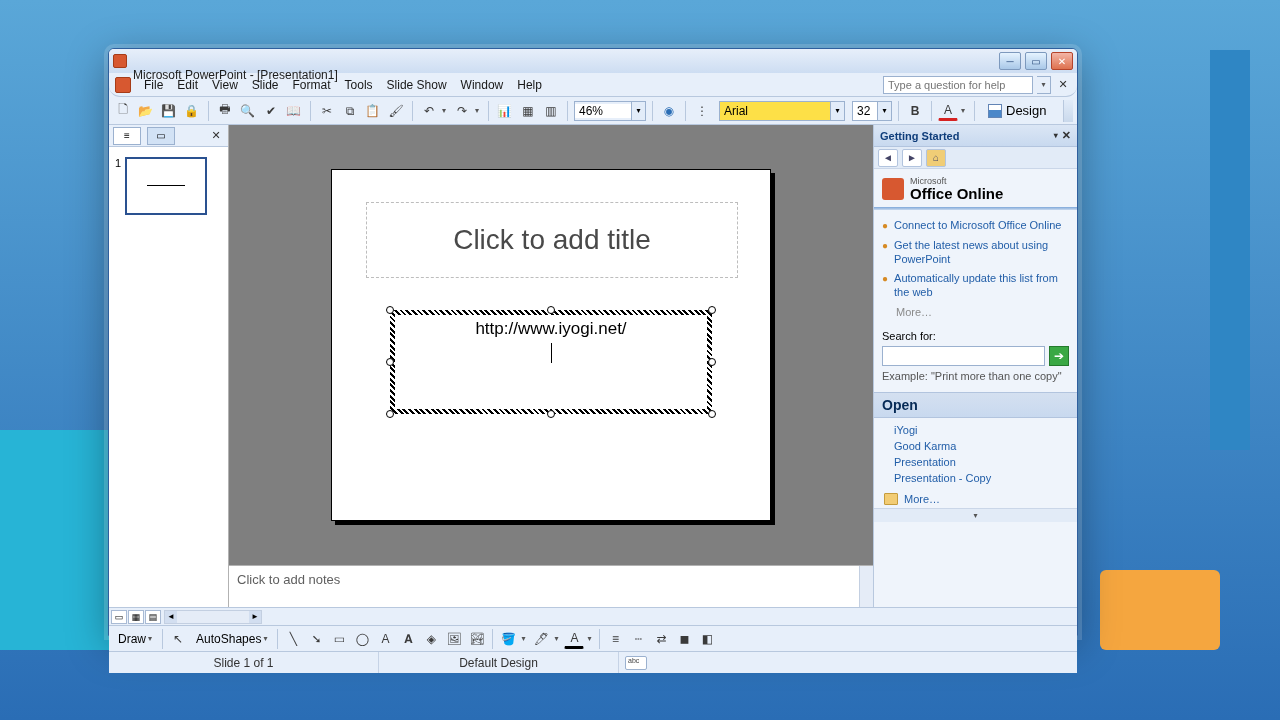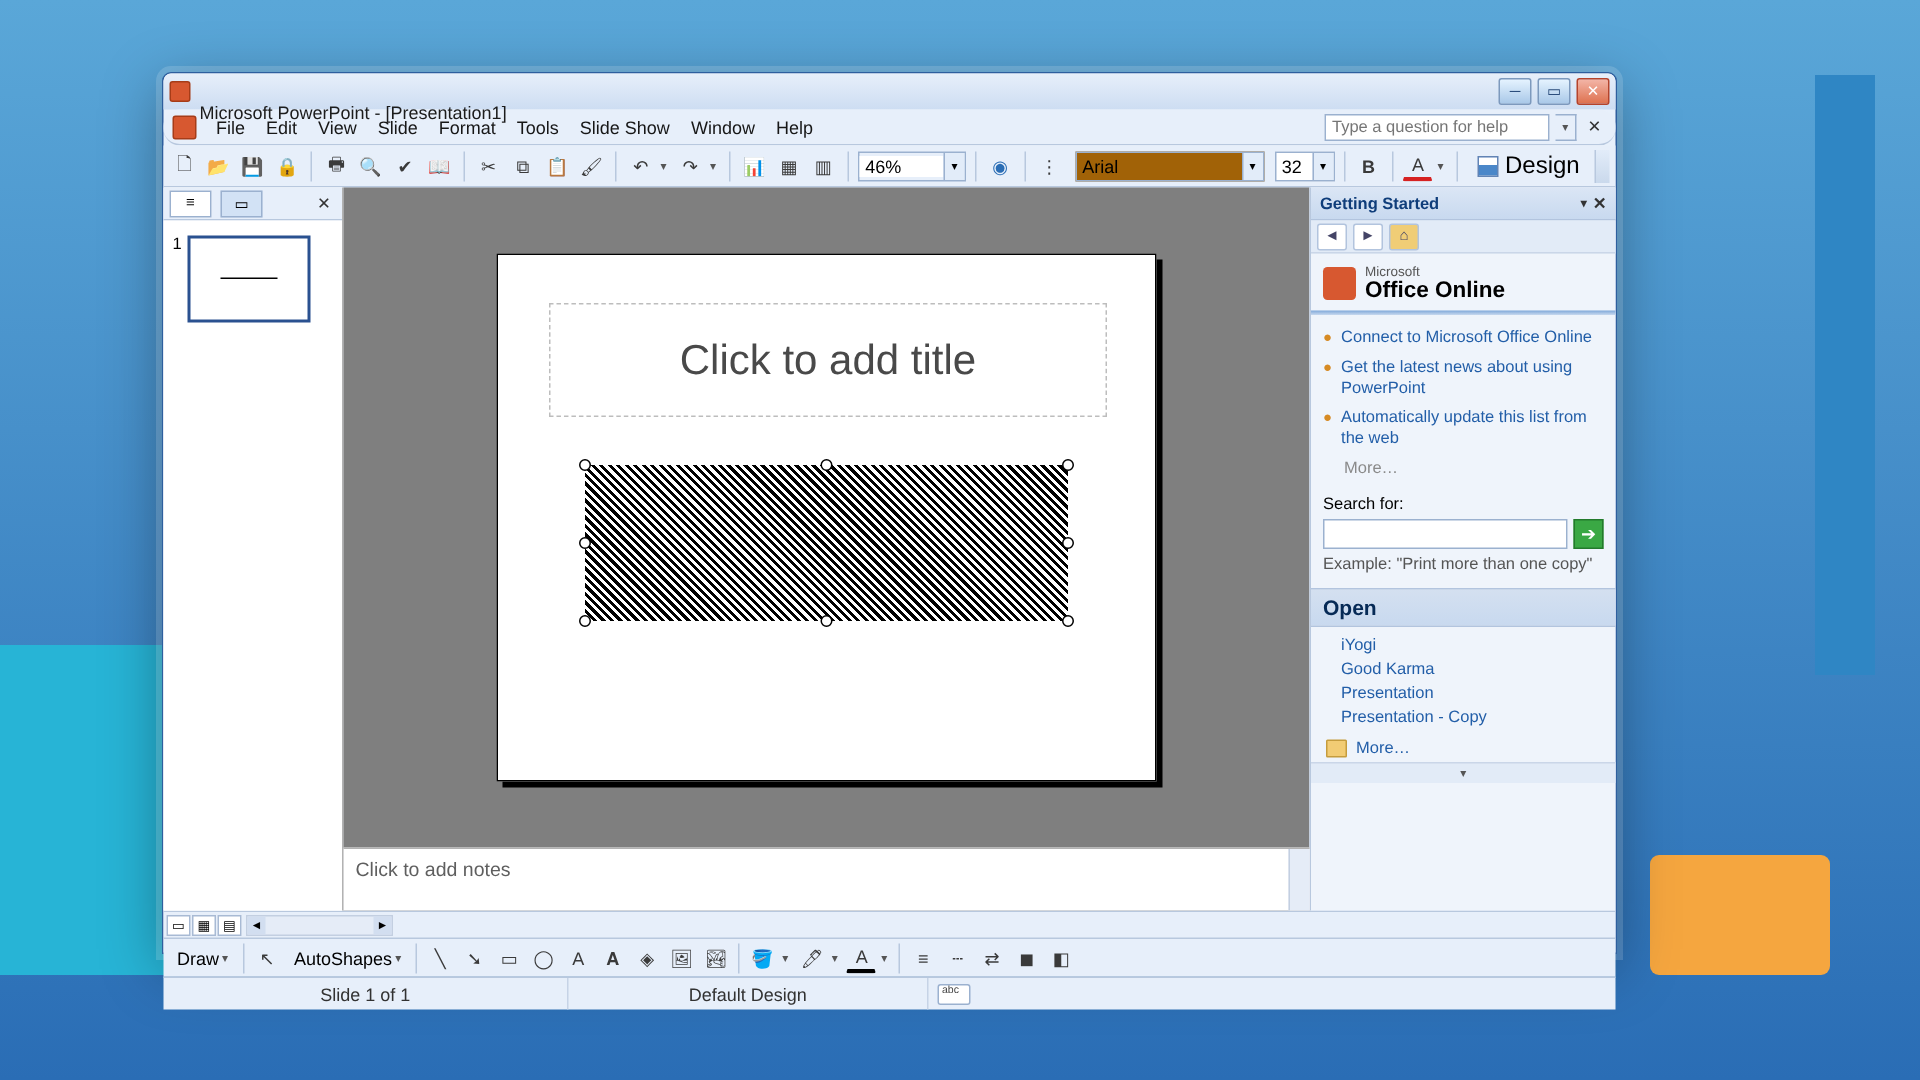--- a/index.html
+++ b/index.html
@@ -32,28 +32,28 @@
 .helpbox .sel { width:14px; height:18px; border:1px solid #9bb1cf; border-left:none; background:#e7effa; display:flex; align-items:center; justify-content:center; font-size:8px; color:#555; }
 .helpbox .close2 { width:16px; height:16px; display:flex; align-items:center; justify-content:center; color:#333; font-size:11px; cursor:pointer; }
 .toolbar { height:28px; background:#e7effa; border-bottom:1px solid #b8c8de; display:flex; align-items:center; padding:0 4px; gap:3px; }
 .toolbar .sep { width:1px; height:20px; background:#b8c8de; margin:0 3px; }
 .tb-btn { width:20px; height:20px; border:1px solid transparent; border-radius:2px; display:flex; align-items:center; justify-content:center; font-size:12px; color:#3a3a3a; cursor:pointer; }
 .tb-drop { display:flex; align-items:center; }
 .tb-drop .caret { width:10px; font-size:8px; color:#555; text-align:center; }
 .zoom-box { display:flex; align-items:center; border:1px solid #9bb1cf; height:20px; }
 .zoom-box .val { width:56px; padding:0 4px; font-size:12px; background:#fff; }
 .zoom-box .caret { width:14px; text-align:center; font-size:8px; background:#e2ecf9; border-left:1px solid #9bb1cf; height:100%; display:flex; align-items:center; justify-content:center; }
-.font-box { display:flex; align-items:center; border:1px solid #9bb1cf; height:20px; background:#a16207; margin-left:4px; }
+.font-box { display:flex; align-items:center; border:1px solid #9bb1cf; height:20px; background:#fde047; margin-left:4px; }
 .font-box .val { width:110px; padding:0 4px; font-size:12px; }
 .font-box .caret { width:14px; text-align:center; font-size:8px; background:#e2ecf9; border-left:1px solid #9bb1cf; height:100%; display:flex; align-items:center; justify-content:center; }
 .size-box { display:flex; align-items:center; border:1px solid #9bb1cf; height:20px; background:#fff; margin-left:4px; }
 .size-box .val { width:24px; padding:0 4px; font-size:12px; }
 .size-box .caret { width:14px; text-align:center; font-size:8px; background:#e2ecf9; border-left:1px solid #9bb1cf; height:100%; display:flex; align-items:center; justify-content:center; }
 .bold-btn { font-weight:bold; }
-.design-btn { display:flex; align-items:center; gap:4px; padding:0 6px; height:20px; border:1px solid transparent; border-radius:2px; cursor:pointer; font-size:16px; }
+.design-btn { display:flex; align-items:center; gap:4px; padding:0 6px; height:20px; border:1px solid transparent; border-radius:2px; cursor:pointer; font-size:13px; }
 .design-btn .ico { width:14px; height:14px; background:linear-gradient(#fff 40%,#4a87c9 40%); border:1px solid #6284b5; }
 .toolbar .tail { width:10px; height:22px; background:linear-gradient(#e2ecf9,#cad9ec); border-left:1px solid #b8c8de; margin-left:auto; }
 .body { display:flex; height:482px; }
 .outline-panel { width:120px; background:#fff; border-right:1px solid #b2b2b2; display:flex; flex-direction:column; }
 .outline-tabs { height:22px; background:#e7effa; border-bottom:1px solid #b8c8de; display:flex; align-items:center; padding:0 4px; gap:6px; }
 .outline-tabs .tab { width:28px; height:18px; border:1px solid #9bb1cf; background:#fff; display:flex; align-items:center; justify-content:center; font-size:10px; cursor:pointer; }
 .outline-tabs .tab.active { background:#d2e2f5; }
 .outline-tabs .tab-close { margin-left:auto; width:16px; height:16px; display:flex; align-items:center; justify-content:center; font-size:11px; color:#333; cursor:pointer; }
 .thumb-list { flex:1; background:#fff; padding:10px 6px; }
 .thumb-item { display:flex; gap:4px; }
@@ -254,20 +254,24 @@
       </div>
     </div>
 
     <div class="slide-area">
       <div class="canvas-wrap">
         <div class="slide">
           <div class="title-box">
             <div class="ph">Click to add title</div>
           </div>
           <div class="sub-box">
+            <div class="sub-inner">
+              <span>http://www.iyogi.net/</span><br>
+              <span class="caret-line"></span>
+            </div>
             <div class="handle h-tl"></div>
             <div class="handle h-tm"></div>
             <div class="handle h-tr"></div>
             <div class="handle h-ml"></div>
             <div class="handle h-mr"></div>
             <div class="handle h-bl"></div>
             <div class="handle h-bm"></div>
             <div class="handle h-br"></div>
           </div>
         </div>

